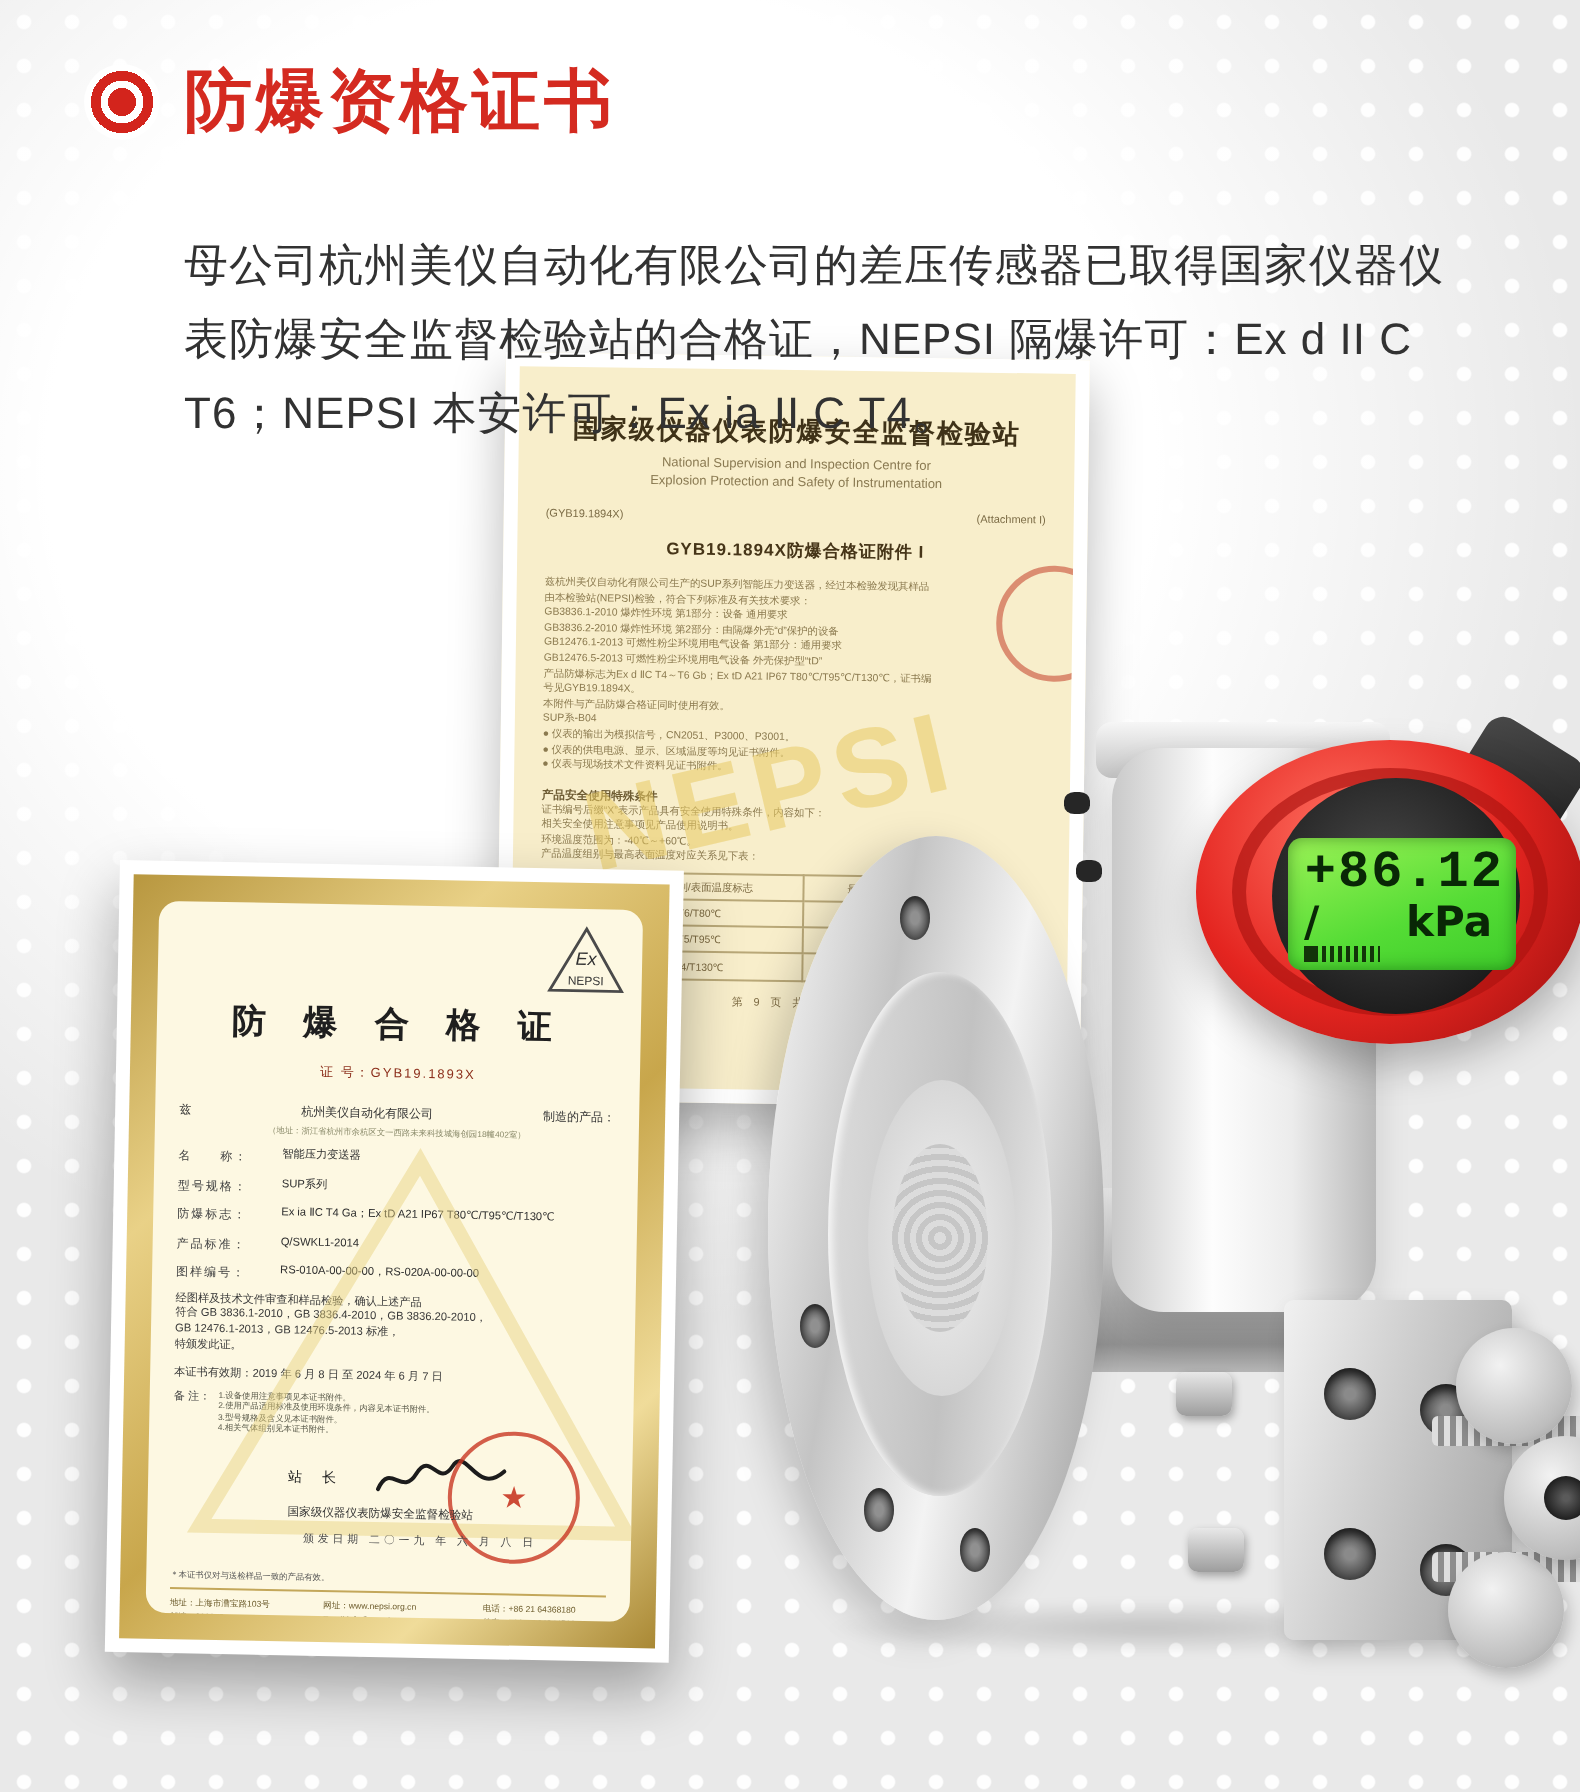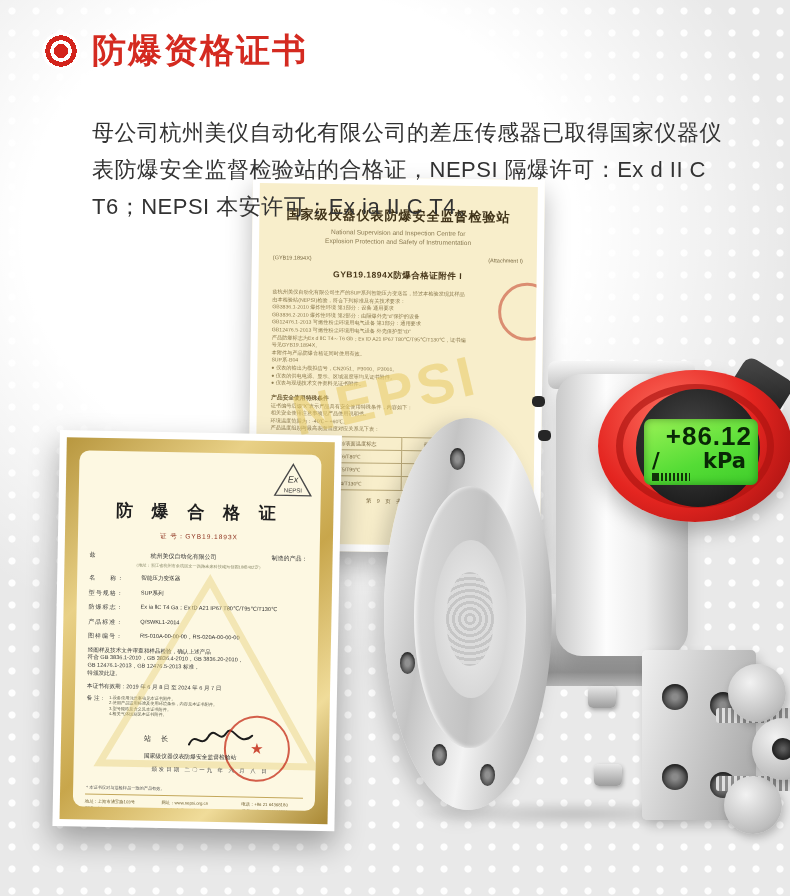--- a/index.html
+++ b/index.html
@@ -110,21 +110,21 @@
     background:radial-gradient(circle at 38% 32%, #ff6f60, #e42520 52%, #a31110 92%);
     box-shadow:0 10px 20px rgba(0,0,0,.25); }
   .head-ring { left:236px; top:28px; width:158px; height:124px; border-radius:50%;
     border:7px solid rgba(170,18,16,.65); }
   .display { left:256px; top:33px; width:124px; height:118px; border-radius:50%;
     background:radial-gradient(circle at 45% 40%, #474747, #161616 85%); }
   .lcd { left:264px; top:63px; width:114px; height:66px; border-radius:7px;
     background:linear-gradient(160deg,#9bf256 0%,#54dc35 60%,#3fcc2b 100%);
     box-shadow:inset 0 0 8px rgba(0,60,0,.45); padding:3px 6px 2px; }
   .lcd-value { text-align:right; font-size:26px; font-weight:700; color:#092706; line-height:28px;
-    font-family:Liberation Sans, sans-serif; letter-spacing:1px;}
+    font-family:Liberation Mono, monospace; letter-spacing:1px;}
   .lcd-line2 { display:flex; justify-content:space-between; padding:0 6px 0 2px;
     font-size:21px; font-weight:700; color:#092706; line-height:22px; font-family:"DejaVu Sans", sans-serif;}
   .lcd-bars { position:absolute; left:8px; bottom:4px; width:38px; height:8px;
     background:repeating-linear-gradient(90deg,#123409 0 2px, rgba(0,0,0,0) 2px 4px);
     border-left:5px solid #123409; }
   .bracket-plate { left:262px; top:294px; width:114px; height:170px; border-radius:5px;
     background:linear-gradient(105deg,#f1f1f1,#cfcfcf 42%,#a3a3a3); box-shadow:4px 6px 12px rgba(0,0,0,.2);}
   .b-hole { width:26px; height:26px; border-radius:50%;
     background:radial-gradient(#8a8a8a 15%,#3c3c3c 75%); box-shadow:inset 0 3px 4px rgba(0,0,0,.55);}
   .rod { width:158px; height:15px;

